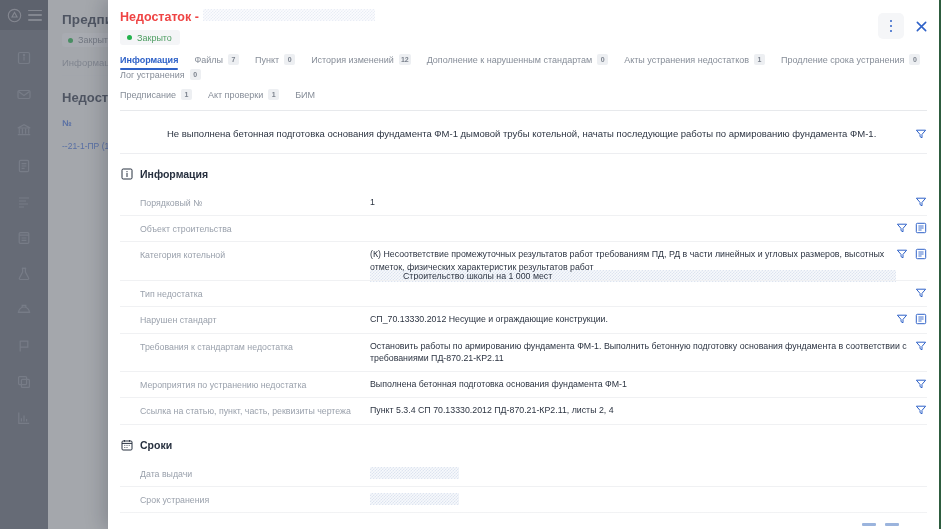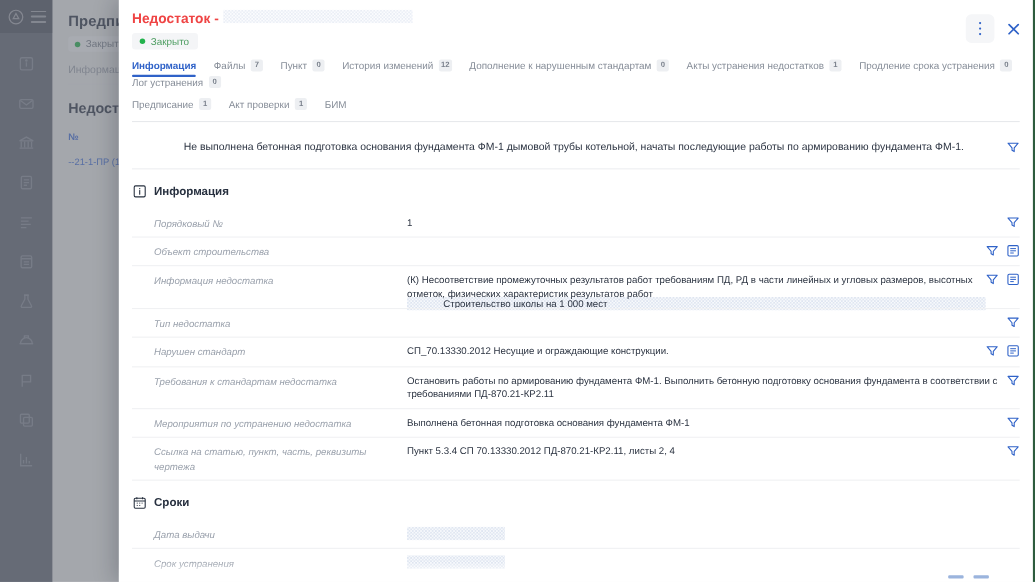--- a/index.html
+++ b/index.html
@@ -89,21 +89,21 @@
              display:flex; align-items:flex-start; }
   .summary .txt { flex:1; line-height:1.45;margin-left:27px; }
 
   .sect { display:flex; align-items:center; gap:7px; padding:14px 0 9px 0; }
   .sect .sic { width:13px; height:13px; display:flex; align-items:center; justify-content:center; }
   .sect .sic svg { width:12px; height:12px; }
   .sect .stx { font-size:10.5px; font-weight:700; color:#27303f; }
 
   .row { display:flex; align-items:flex-start; min-height:22px; padding:6px 0 6px 20px;
          border-bottom:1px solid #f0f1f3; position:relative; }
-  .row .lab { width:230px; flex:0 0 230px; font-size:8.8px; color:#9aa1ac; line-height:1.4; padding-top:1px;font-style:italic;}
+  .row .lab { width:230px; flex:0 0 230px; font-size:8.8px; color:#9aa1ac; line-height:1.4; padding-top:1px;}
   .row .val { flex:1; font-size:8.8px; color:#2c3442; line-height:1.45; padding-right:6px; min-height:11px; position:relative;}
   .row .acts { display:flex; align-items:flex-start; gap:7px; padding-top:0px; }
 
   .val-mask {
     display:block; height:12px; width:100%;
     background-image:
       linear-gradient(45deg, #dde4f0 25%, transparent 25%, transparent 75%, #dde4f0 75%),
       linear-gradient(45deg, #dde4f0 25%, transparent 25%, transparent 75%, #dde4f0 75%);
     background-size:3px 3px; background-position:0 0, 1.5px 1.5px;
     background-color:#f7f9fc;
@@ -356,21 +356,21 @@
               </span>
               <span class="ico-btn">
                 <svg viewBox="0 0 12 12" fill="none" stroke="#2f62c8" stroke-width="1">
                   <rect x="1.3" y="1.3" width="9.4" height="9.4" rx="1.1"></rect>
                   <path d="M3.4 4h5.2M3.4 6h5.2M3.4 8h3.2" stroke-width=".9"></path>
                 </svg>
               </span>
             </div>
           </div>
           <div class="row">
-            <div class="lab">Информация недостатка</div>
+            <div class="lab">Категория котельной</div>
             <div class="val"><span>(К) Несоответствие промежуточных результатов работ требованиям ПД, РД в части линейных и угловых размеров, высотных отметок, физических характеристик результатов работ</span></div>
             <div class="acts">
               <span class="ico-btn">
                 <svg viewBox="0 0 12 12" fill="none" stroke="#2f62c8" stroke-width="1" stroke-linejoin="round">
                   <path d="M1.4 2.2h9.2L7 6.4v3.4L5 8.6V6.4z"></path>
                 </svg>
               </span>
               <span class="ico-btn">
                 <svg viewBox="0 0 12 12" fill="none" stroke="#2f62c8" stroke-width="1">
                   <rect x="1.3" y="1.3" width="9.4" height="9.4" rx="1.1"></rect>

